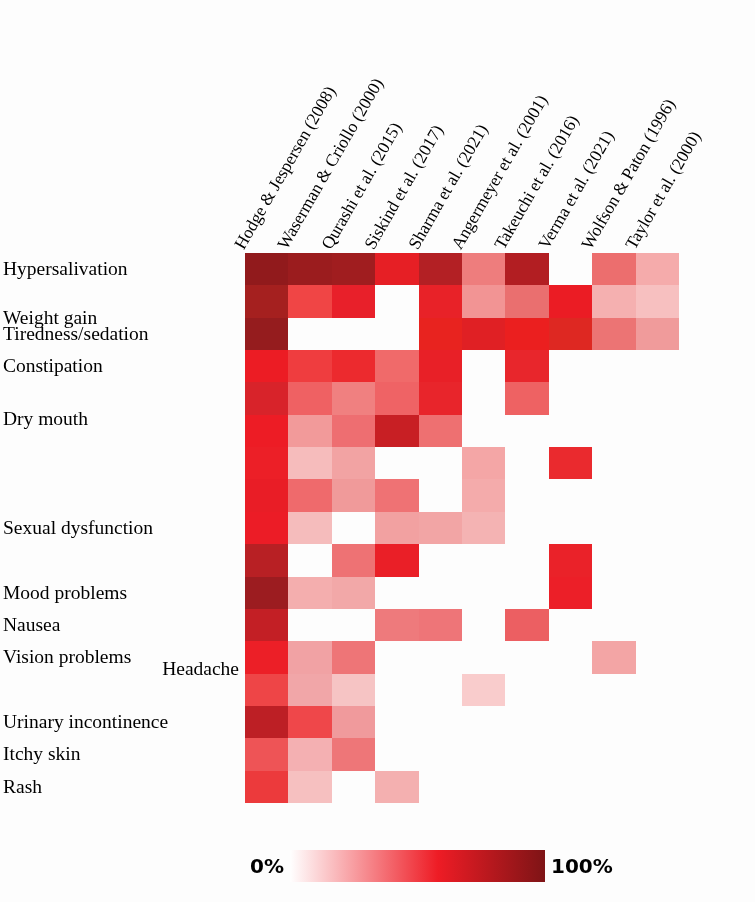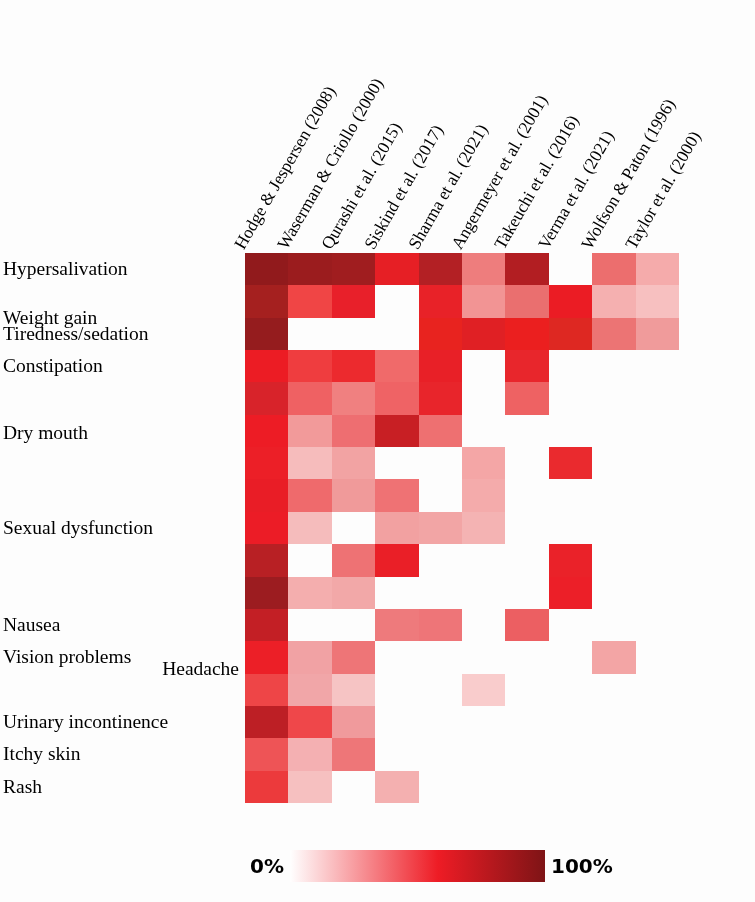--- a/index.html
+++ b/index.html
@@ -128,22 +128,23 @@
     <div class="col-header" style="left: 551.8px;">Verma et al. (2021)</div>
     <div class="col-header" style="left: 595.2px;">Wolfson &amp; Paton (1996)</div>
     <div class="col-header" style="left: 638.6px;">Taylor et al. (2000)</div>
   </div>
 
 <div id="row-labels">
     <div class="row-label" style="top: 0px;">Hypersalivation</div>
     <div class="row-label" style="top: 28px; margin-top: 21px;">Weight gain</div>
     <div class="row-label" style="top: 97.0588px;">Constipation</div>
     <div class="row-label" style="top: 64.7059px;">Tiredness/sedation</div>
-    <div class="row-label" style="top: 164px;">Dry mouth</div>
+    <div class="row-label" style="top: 150px;">Dry mouth</div>
     <div class="row-label" style="top: 258.824px;">Sexual dysfunction</div>
+    <div class="row-label" style="top: 323.529px;">Mood problems</div>
     <div class="row-label" style="top: 355.882px;">Nausea</div>
     <div class="row-label" style="top: 388.235px;">Vision problems</div>
     <div class="row-label" style="top: 400px; text-align: right;">Headache</div>
     <div class="row-label" style="top: 452.941px;">Urinary incontinence</div>
     <div class="row-label" style="top: 485.294px;">Itchy skin</div>
     <div class="row-label" style="top: 517.647px;">Rash</div>
   </div>
 
 <div id="heat-grid">
     <div class="heat-row" style="top: 0px;">

